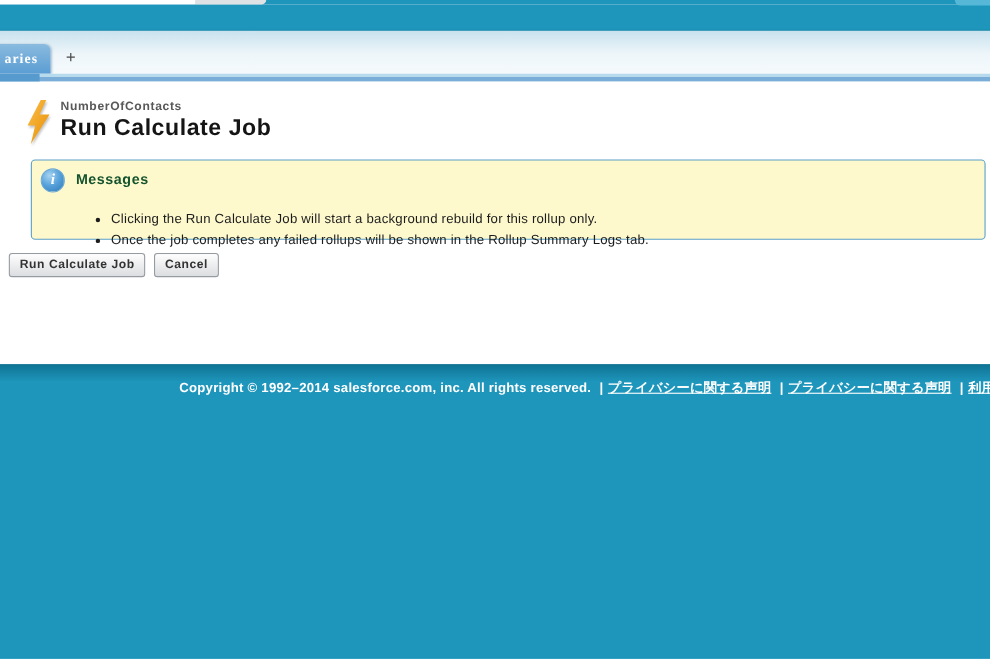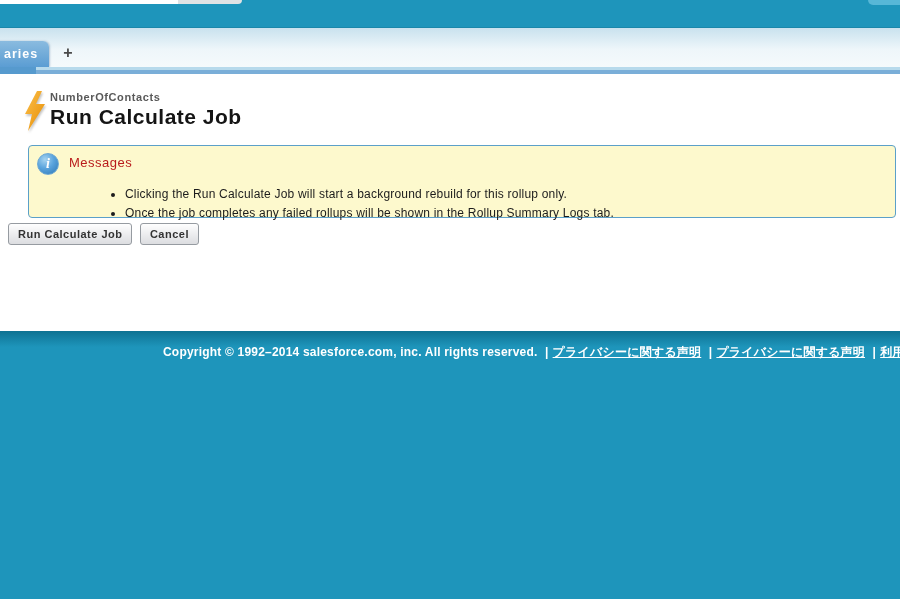--- a/index.html
+++ b/index.html
@@ -12,50 +12,50 @@
   body{font-family:"Liberation Sans",sans-serif;background:#fff;}
 
   .top-edge{position:relative;height:4px;background:var(--teal);}
   .top-edge .white-remnant{position:absolute;left:0;top:0;width:178px;height:4px;background:#ffffff;}
   .top-edge .gray-remnant{position:absolute;left:178px;top:0;width:64px;height:4px;background:#dfe2e4;border-radius:0 0 12px 0;}
   .top-edge .right-remnant{position:absolute;right:0;top:0;width:32px;height:5px;background:#57b7d7;border-radius:0 0 0 6px;}
 
   .masthead{height:24px;background:var(--teal);border-bottom:1px solid #1a87aa;}
 
   .tabbar{height:39px;background:linear-gradient(to bottom,#c9e2ee 0%,#eef6fa 55%,#f5fafc 100%);
-          display:flex;align-items:flex-end;position:relative;}
+          display:flex;align-items:flex-end;position:relative;font-family:Liberation Serif, serif;}
   .tab-active{margin-left:-10px;padding:6px 11px 6px 14px;border-radius:6px 6px 0 0;
           background:linear-gradient(to bottom,var(--active-tab-blue-light),var(--active-tab-blue));
           color:#fff;font-weight:bold;font-size:12.5px;letter-spacing:1px;box-shadow:1px 0 2px rgba(60,100,140,.35);}
   .tab-inactive{padding:6px 22px 6px 26px;color:var(--tab-text);font-weight:bold;font-size:12.5px;letter-spacing:1.5px;cursor:pointer;}
   .tab-plus{padding:4px 8px 5px 14px;color:#4a4a4a;font-weight:bold;font-size:16px;cursor:pointer;}
 
   .tab-underline{position:relative;height:7px;
           background:linear-gradient(to bottom,var(--underline-light) 0%,var(--underline-light) 42%,var(--underline-blue) 42%,var(--underline-blue) 100%);}
   .tab-underline .active-seg{position:absolute;left:0;top:0;width:36px;height:7px;background:#569ace;}
 
   .content{height:257px;background:#fff;}
 
   .page-header{display:flex;align-items:flex-start;padding:17px 0 0 20px;}
   .bolt-wrap{width:28px;height:40px;filter:drop-shadow(1px 2px 1px rgba(80,80,80,.35));}
-  .header-text{margin-left:2px;}
+  .header-text{margin-left:7px;}
   .context-name{font-size:11px;color:#595959;letter-spacing:.6px;font-weight:bold;}
   .page-title{font-size:21px;font-weight:bold;color:#151515;letter-spacing:.5px;margin-top:2px;}
 
   .messages-box{position:relative;margin:14px 4px 0 28px;height:73px;background:var(--msg-bg);
           border:1px solid var(--msg-border);border-radius:4px;}
   .info-icon{position:absolute;left:8px;top:7px;width:22px;height:22px;border-radius:50%;
           background:radial-gradient(circle at 35% 28%,#a7d4f0 0%,#5aa4dd 45%,#2d77b5 100%);
           border:1px solid #6ea9d4;color:#fff;font:italic bold 14px "Liberation Serif",serif;
           display:flex;align-items:center;justify-content:center;}
-  .messages-title{padding:9px 2px 0 40px;font-size:13px;font-weight:normal;color:#b91c1c;letter-spacing:.5px;}
-  .messages-list{margin-top:15px;padding-left:96px;list-style:disc;}
+  .messages-title{padding:9px 2px 0 40px;font-size:13px;font-weight:bold;color:#14532d;letter-spacing:.5px;}
+  .messages-list{margin-top:20px;padding-left:72px;list-style:disc;}
   .messages-list li{font-size:12px;line-height:19px;color:#1c1c1c;letter-spacing:.2px;}
 
-  .button-row{margin:5px 0 0 8px;}
+  .button-row{margin:12px 0 0 8px;}
   .btn{display:inline-block;margin-right:3px;padding:4px 9px;font-family:"Liberation Sans",sans-serif;
           font-size:11px;font-weight:bold;letter-spacing:.5px;color:#333;
           background:linear-gradient(to bottom,#fefefe,#dcdde0);border:1px solid #969ba1;border-radius:3px;cursor:pointer;}
 
   .footer{height:268px;background:linear-gradient(to bottom,var(--teal-dark) 0px,var(--teal) 16px);
           color:#fff;}
   .footer-line{padding:13px 0 0 163px;font-size:12px;font-weight:bold;letter-spacing:.2px;white-space:nowrap;}
   .footer-line a{color:#fff;}
   .footer-sep{margin:0 4px;text-decoration:none;}
 </style>

